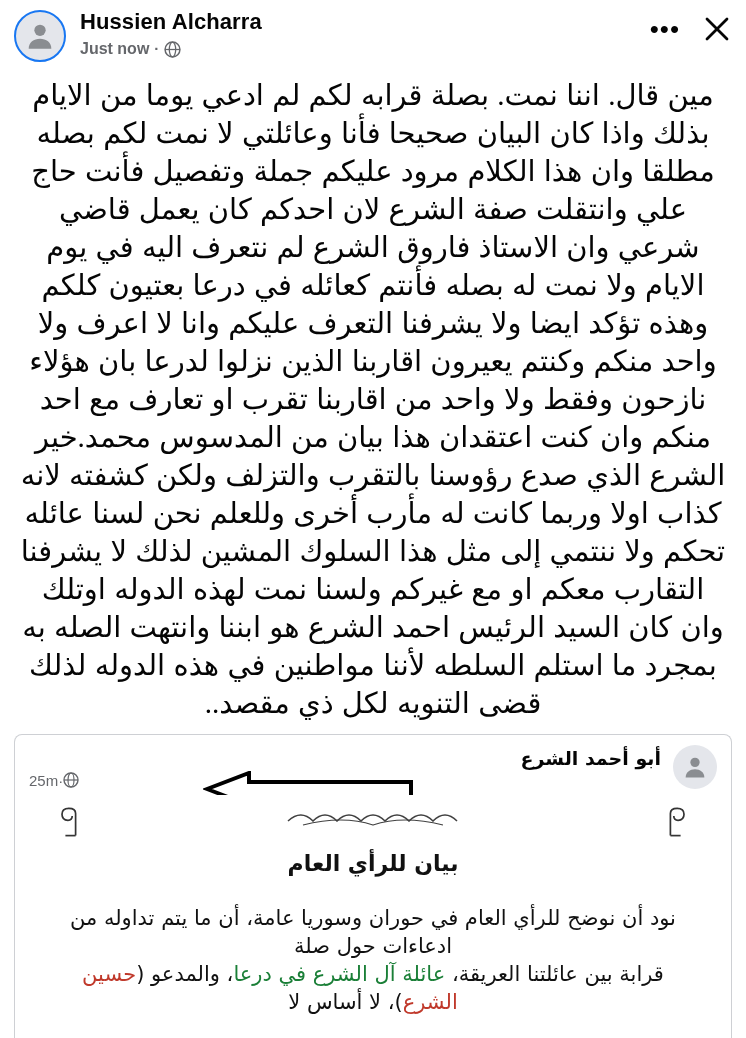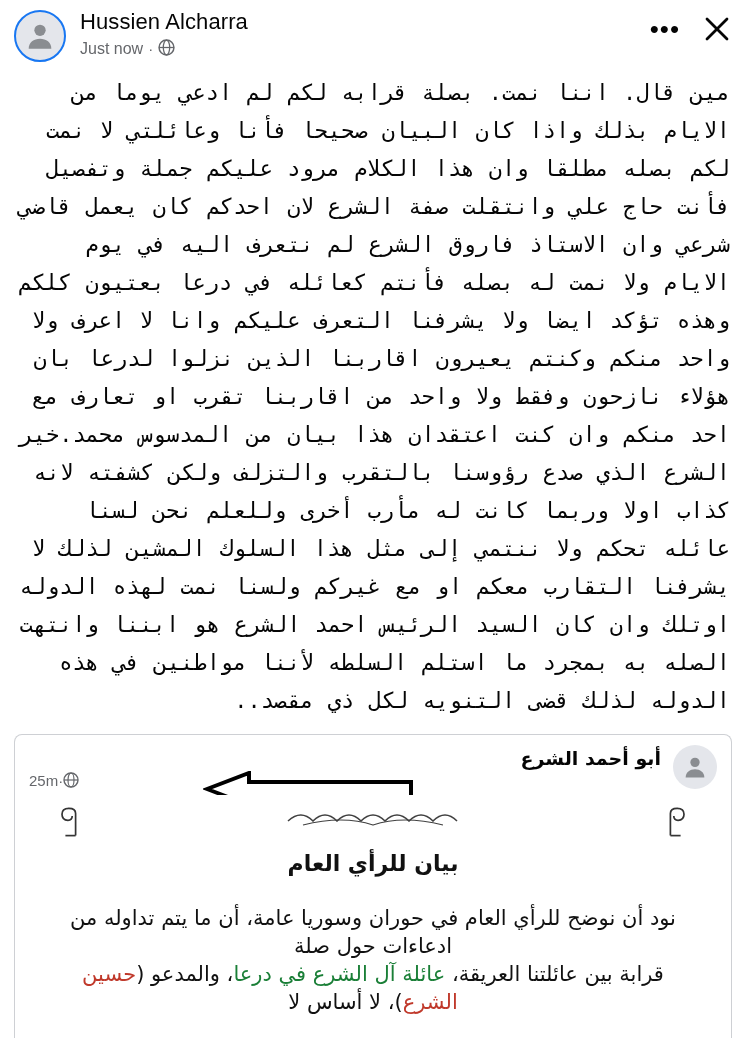--- a/index.html
+++ b/index.html
@@ -41,33 +41,34 @@
     margin-top: 2px;
   }
   .avatar svg { position: absolute; left: 50%; top: 50%; transform: translate(-50%, -50%); }
   .header-text {
     flex: 1 1 auto;
     padding-left: 14px;
     min-width: 0;
   }
   .author-name {
     font-size: 22px;
-    font-weight: normal;
+    font-weight: bold;
     line-height: 27px;
     color: #050505;
     letter-spacing: .1px;
   }
   .meta-row {
     display: flex;
-    align-items: flex-start;
+    align-items: center;
     gap: 5px;
     margin-top: 4px;
     font-size: 16px;
     color: #65676b;
     line-height: 20px;
+    font-weight: bold;
   }
   .meta-dot { color: #65676b; font-size: 15px; }
   .globe-icon { display: inline-flex; align-items: center; }
   .header-actions {
     display: flex;
     align-items: center;
     gap: 22px;
     padding-top: 6px;
     flex: 0 0 auto;
   }
@@ -76,27 +77,27 @@
     color: #050505;
     line-height: 20px;
     letter-spacing: 1px;
     cursor: pointer;
   }
   .close-icon { cursor: pointer; display: inline-flex; }
 
   
   .post-body {
     direction: rtl;
-    text-align: right;
+    text-align: center;
     unicode-bidi: embed;
     padding: 4px 16px 6px 16px;
-    font-size: 22px;
+    font-size: 29px;
     line-height: 38px;
     color: #050505;
-    font-family: Liberation Mono, monospace;
+    font-family: Liberation Serif, serif;
     word-spacing: 1px;
   }
 
   
   .shared-card {
     margin: 6px 14px 0 14px;
     border: 1px solid #ced0d4;
     border-radius: 8px 8px 0 0;
     border-bottom: none;
     overflow: hidden;

